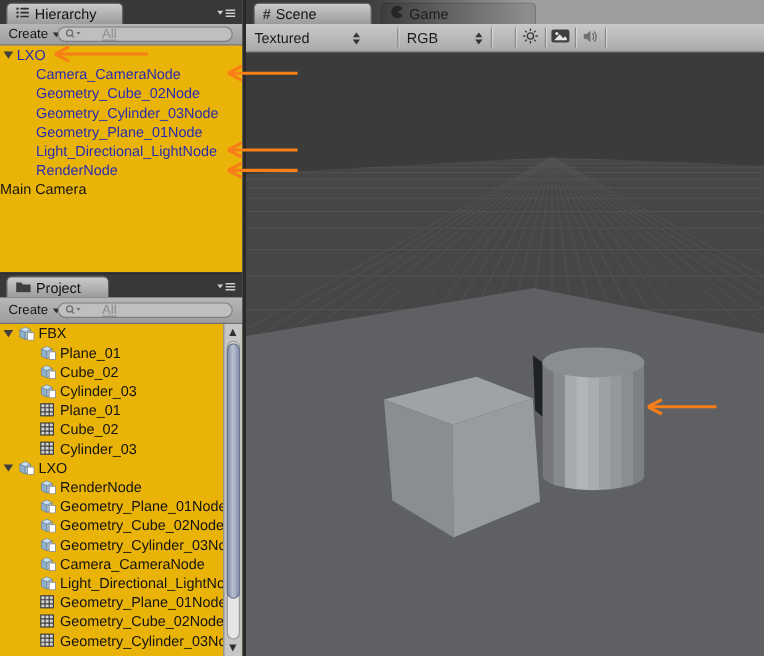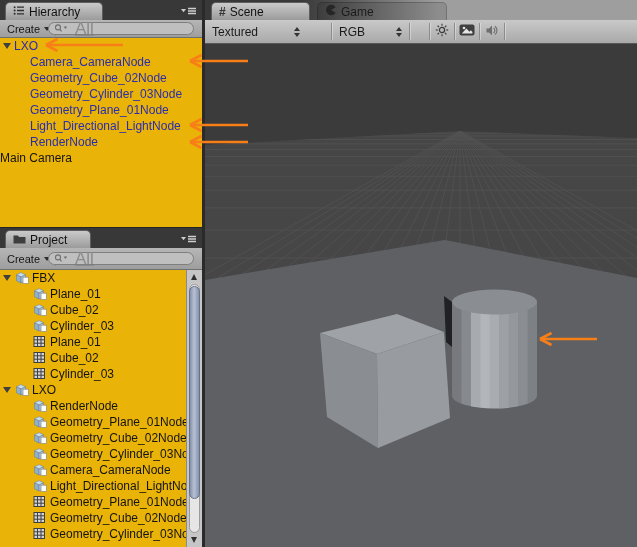--- a/index.html
+++ b/index.html
@@ -30,21 +30,21 @@
               padding:0 5px;border:none;border-right:1px solid #898989;background:transparent;
               font-family:inherit;font-size:11px;color:#151515;cursor:pointer;}
   #project-panel .create-btn{top:4px;}
   .caret{width:0;height:0;border-left:3.5px solid transparent;border-right:3.5px solid transparent;
          border-top:4px solid #2E2E2E;}
   .searchfield{position:absolute;left:48px;width:146px;height:13px;border-radius:8px;
                background:#BFBFBF;border:1px solid #7E7E7E;display:flex;align-items:center;
                padding:0 5px;box-sizing:border-box;}
   #hierarchy-panel .searchfield{top:2px;}
   #project-panel .searchfield{top:4px;}
-  .ph{color:#8C8C8C;font-size:17px;margin-left:6px;text-decoration:underline;}
+  .ph{color:#8C8C8C;font-size:11px;margin-left:16px;text-decoration:underline;}
 
   .tree{position:relative;background:#eab308;overflow:hidden;}
   #hierarchy-tree{height:189px;}
   #project-tree{height:277px;padding-left:33px;}
   #project-tree .rows{position:absolute;left:0;top:0;width:186px;height:100%;overflow:hidden;}
   .trow{position:relative;height:16px;line-height:16px;white-space:nowrap;overflow:hidden;}
   .fold{position:absolute;left:3px;top:5px;width:0;height:0;
         border-left:4px solid transparent;border-right:4px solid transparent;border-top:6px solid #3F3F3F;}
   .lbl{color:#141414;}
   .lbl.blue{color:#2A2DAD;}

